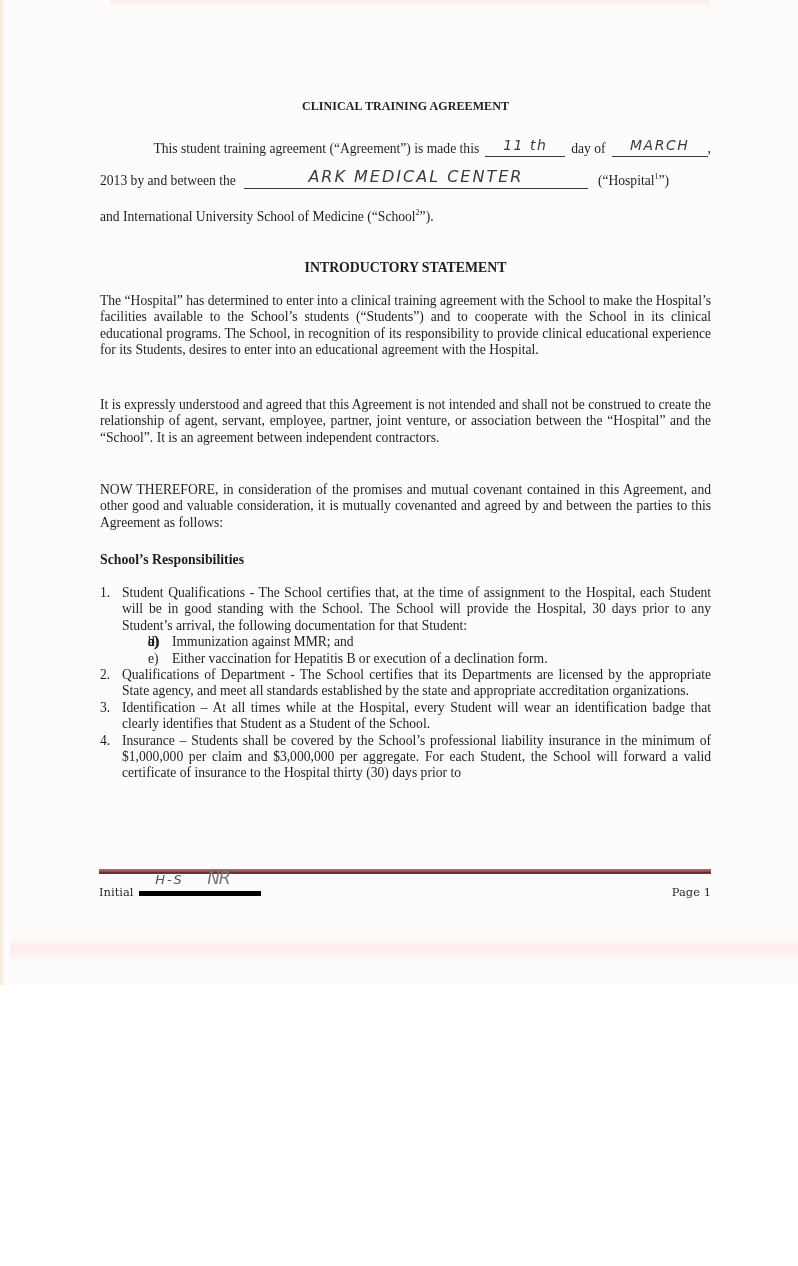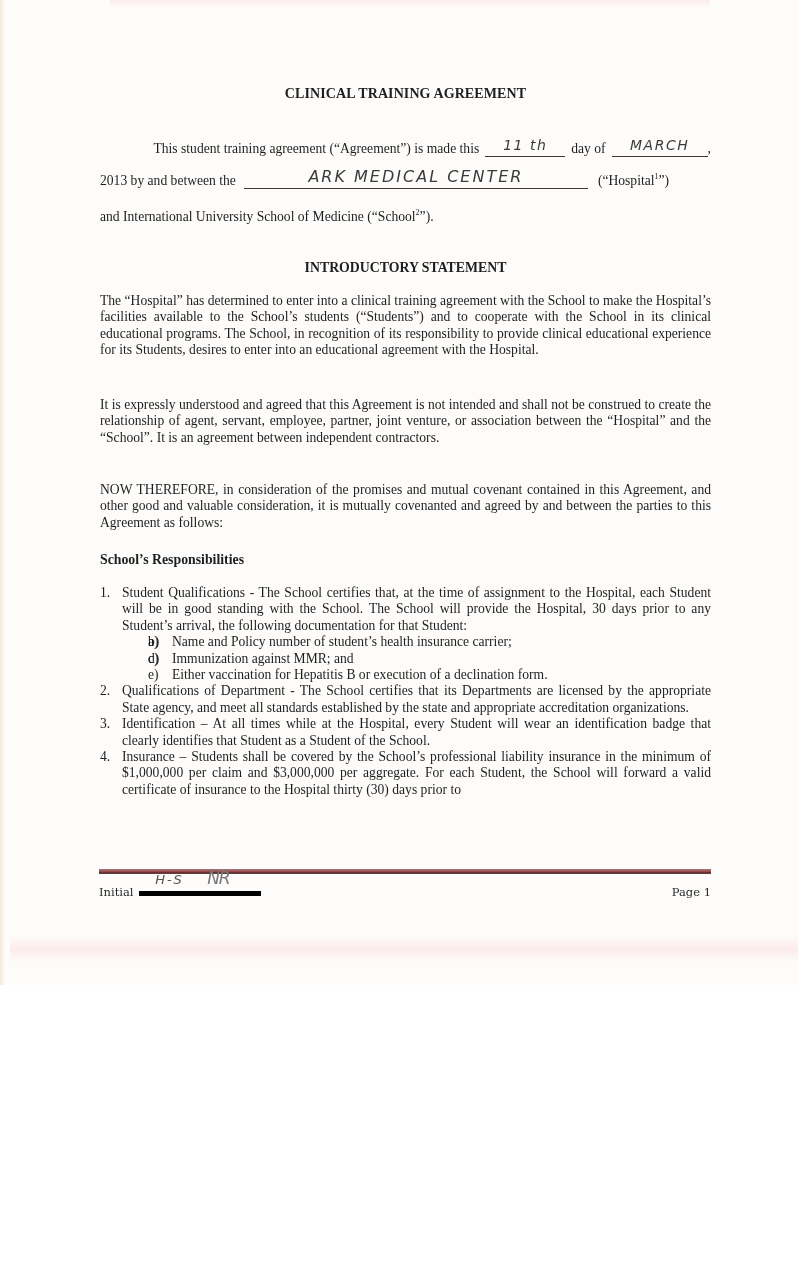--- a/index.html
+++ b/index.html
@@ -35,22 +35,22 @@
       position: absolute;
       left: 100px;
       top: 86px;
       width: 611px;
       font-size: 13.6px;
       line-height: 16.4px;
     }
     .title {
       text-align: center;
       font-weight: bold;
-      font-size: 14px;
-      margin: 0;
+      font-size: 12px;
+      margin: 12px;
       letter-spacing: 0.1px;
     }
     .line {
       display: flex;
       align-items: baseline;
       white-space: nowrap;
       height: 16px;
     }
     .l1 { position: absolute; top: 54px; left: 0; width: 611px; justify-content: flex-end; }
     .l2 { position: absolute; top: 86px; left: 0; width: 611px; }
@@ -162,21 +162,21 @@
   <p class="para p3">NOW THEREFORE, in consideration of the promises and mutual covenant contained in this Agreement, and other good and valuable consideration, it is mutually covenanted and agreed by and between the parties to this Agreement as follows:</p>
 
   <div class="h3">School’s Responsibilities</div>
 
   <ol class="list">
     <li class="item">
       <span class="num">1.</span>
       <span>Student Qualifications - The School certifies that, at the time of assignment to the Hospital, each Student will be in good standing with the School. The School will provide the Hospital, 30 days prior to any Student’s arrival, the following documentation for that Student:</span>
       <ul class="sub">
         <li><span class="ltr">a)</span></li>
-        <li><span class="ltr">b)</span><span>Name and Policy number of student’s health insurance carrier;</span></li>
+        <li><span class="ltr">b)</span></li>
         <li><span class="ltr">c)</span></li>
         <li><span class="ltr">d)</span><span>Immunization against MMR; and</span></li>
         <li><span class="ltr">e)</span><span>Either vaccination for Hepatitis B or execution of a declination form.</span></li>
       </ul>
     </li>
     <li class="item">
       <span class="num">2.</span>
       <span>Qualifications of Department - The School certifies that its Departments are licensed by the appropriate State agency, and meet all standards established by the state and appropriate accreditation organizations.</span>
     </li>
     <li class="item">

